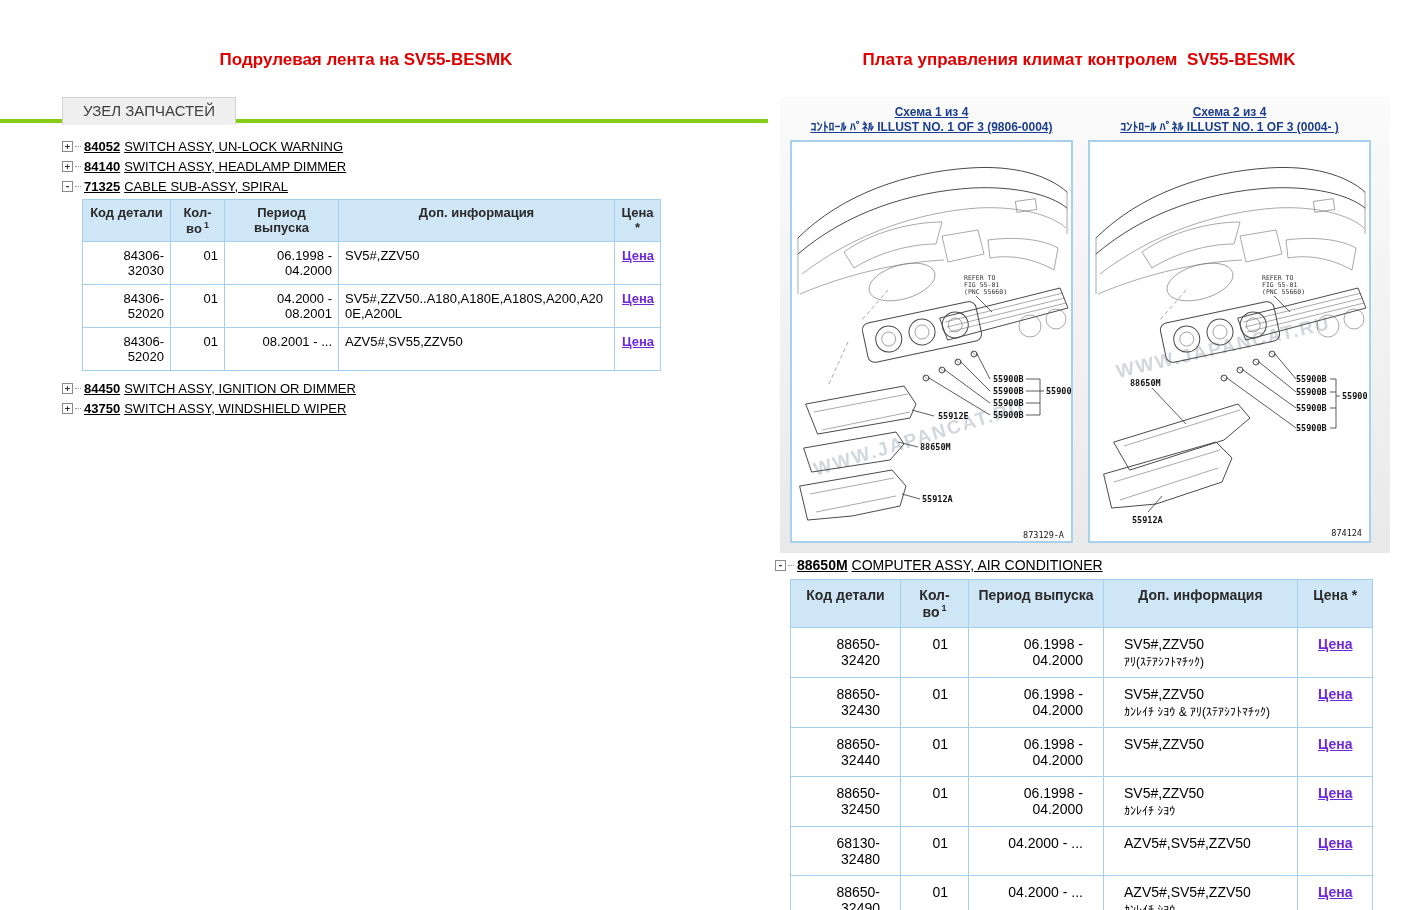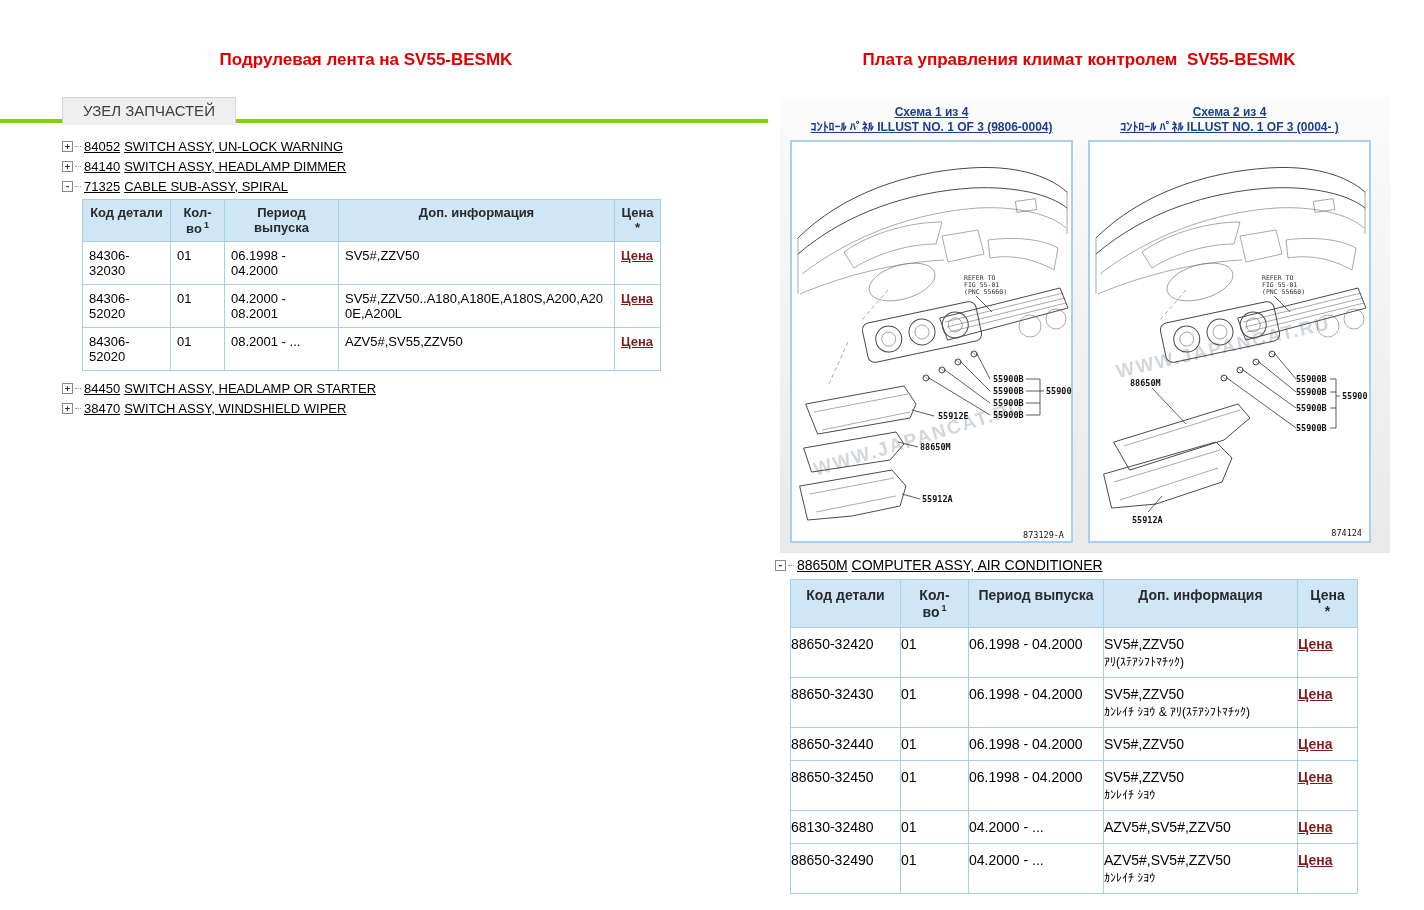--- a/index.html
+++ b/index.html
@@ -31,40 +31,40 @@
 
   
   #tree{left:62px;top:136px;width:690px;font-size:13px;}
   .tree-item{display:flex;align-items:center;height:20px;}
   .expander{
     width:11px;height:11px;border:1px solid #8a8a8a;background:#fff;flex:0 0 11px;
     font:bold 9px/9px "DejaVu Sans Mono",monospace;text-align:center;color:#333;cursor:pointer;
   }
   .dots{width:6px;height:1px;border-bottom:1px dotted #999;margin:0 3px 0 2px;}
   .tree-link{color:#000;text-decoration:underline;cursor:pointer;}
-  .tree-link b{font-weight:normal;}
+  .tree-link b{font-weight:bold;}
   .tree-link .nm{margin-left:4px;}
 
   
   .parts-table{border-collapse:collapse;background:#fff;}
   .parts-table th,.parts-table td{border:1px solid var(--tbl-border);vertical-align:top;margin-left:30px;}
   .parts-table th{
     background:var(--tbl-head);font-weight:bold;color:#2a2a2a;text-align:center;
   }
   .t13{font-size:13px;}
   .t13 th{padding:5px 6px;}
   .t13 td{padding:6px 6px;}
   .t14{font-size:14px;}
   .t14 th{padding:7px 8px;}
-  .t14 td{padding:8px 0;}
-  td.c{text-align:left;}
+  .t14 td{padding:8px 20px;}
+  td.c{text-align:right;}
   td.info{text-align:left;}
   td.breakall{word-break:break-all;}
   .jp{font-size:12px;margin-top:3px;}
-  .price-link{color:#7f1d1d;font-weight:bold;text-decoration:underline;cursor:pointer;}
+  .price-link{color:#6d28d9;font-weight:bold;text-decoration:underline;cursor:pointer;}
   sup{font-size:9px;margin-left:2px;}
   #left-table-wrap{margin:3px 0 7px 20px;}
   #right-table{left:790px;top:579px;}
 
   
   #diagram-area{
     left:780px;top:97px;width:610px;height:456px;
     background:linear-gradient(#fbfbfb,#e9e9e9);
   }
   .diagram-col{position:absolute;top:8px;width:295px;text-align:center;}
@@ -155,27 +155,27 @@
           <td class="info">AZV5#,SV55,ZZV50</td>
           <td class="c"><a class="price-link">Цена</a></td>
         </tr>
       </tbody>
     </table>
   </div>
 
   <div class="tree-item">
     <span class="expander">+</span>
     <span class="dots"></span>
-    <a class="tree-link"><b>84450</b><span class="nm">SWITCH ASSY, HEADLAMP OR STARTER</span></a>
+    <a class="tree-link"><b>84450</b><span class="nm">SWITCH ASSY, IGNITION OR DIMMER</span></a>
   </div>
 
   <div class="tree-item">
     <span class="expander">+</span>
     <span class="dots"></span>
-    <a class="tree-link"><b>38470</b><span class="nm">SWITCH ASSY, WINDSHIELD WIPER</span></a>
+    <a class="tree-link"><b>43750</b><span class="nm">SWITCH ASSY, WINDSHIELD WIPER</span></a>
   </div>
 </div>
 
 <div class="abs page-title" id="right-title">Плата управления климат контролем &nbsp;SV55-BESMK</div>
 
 <div class="abs" id="diagram-area">
 
   <div class="diagram-col" id="dcol1">
     <a class="schema-link">Схема 1 из 4</a>
     <a class="schema-link">ｺﾝﾄﾛｰﾙ ﾊﾟﾈﾙ ILLUST NO. 1 OF 3 (9806-0004)</a>

